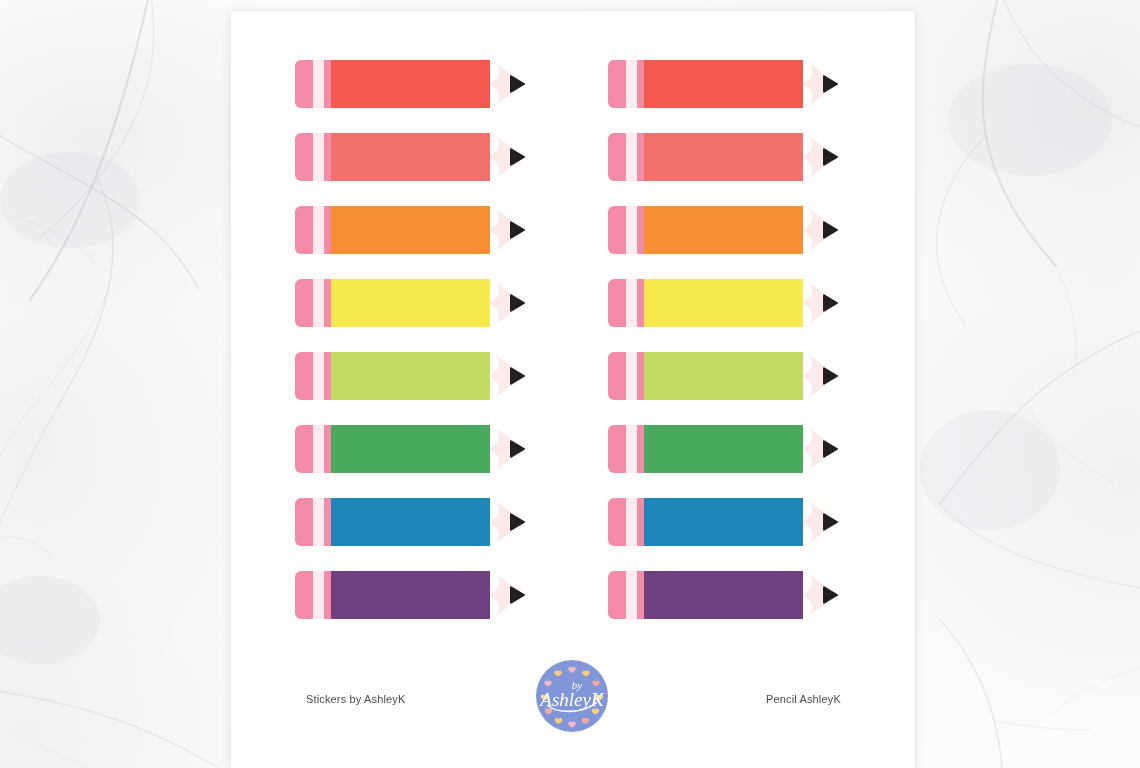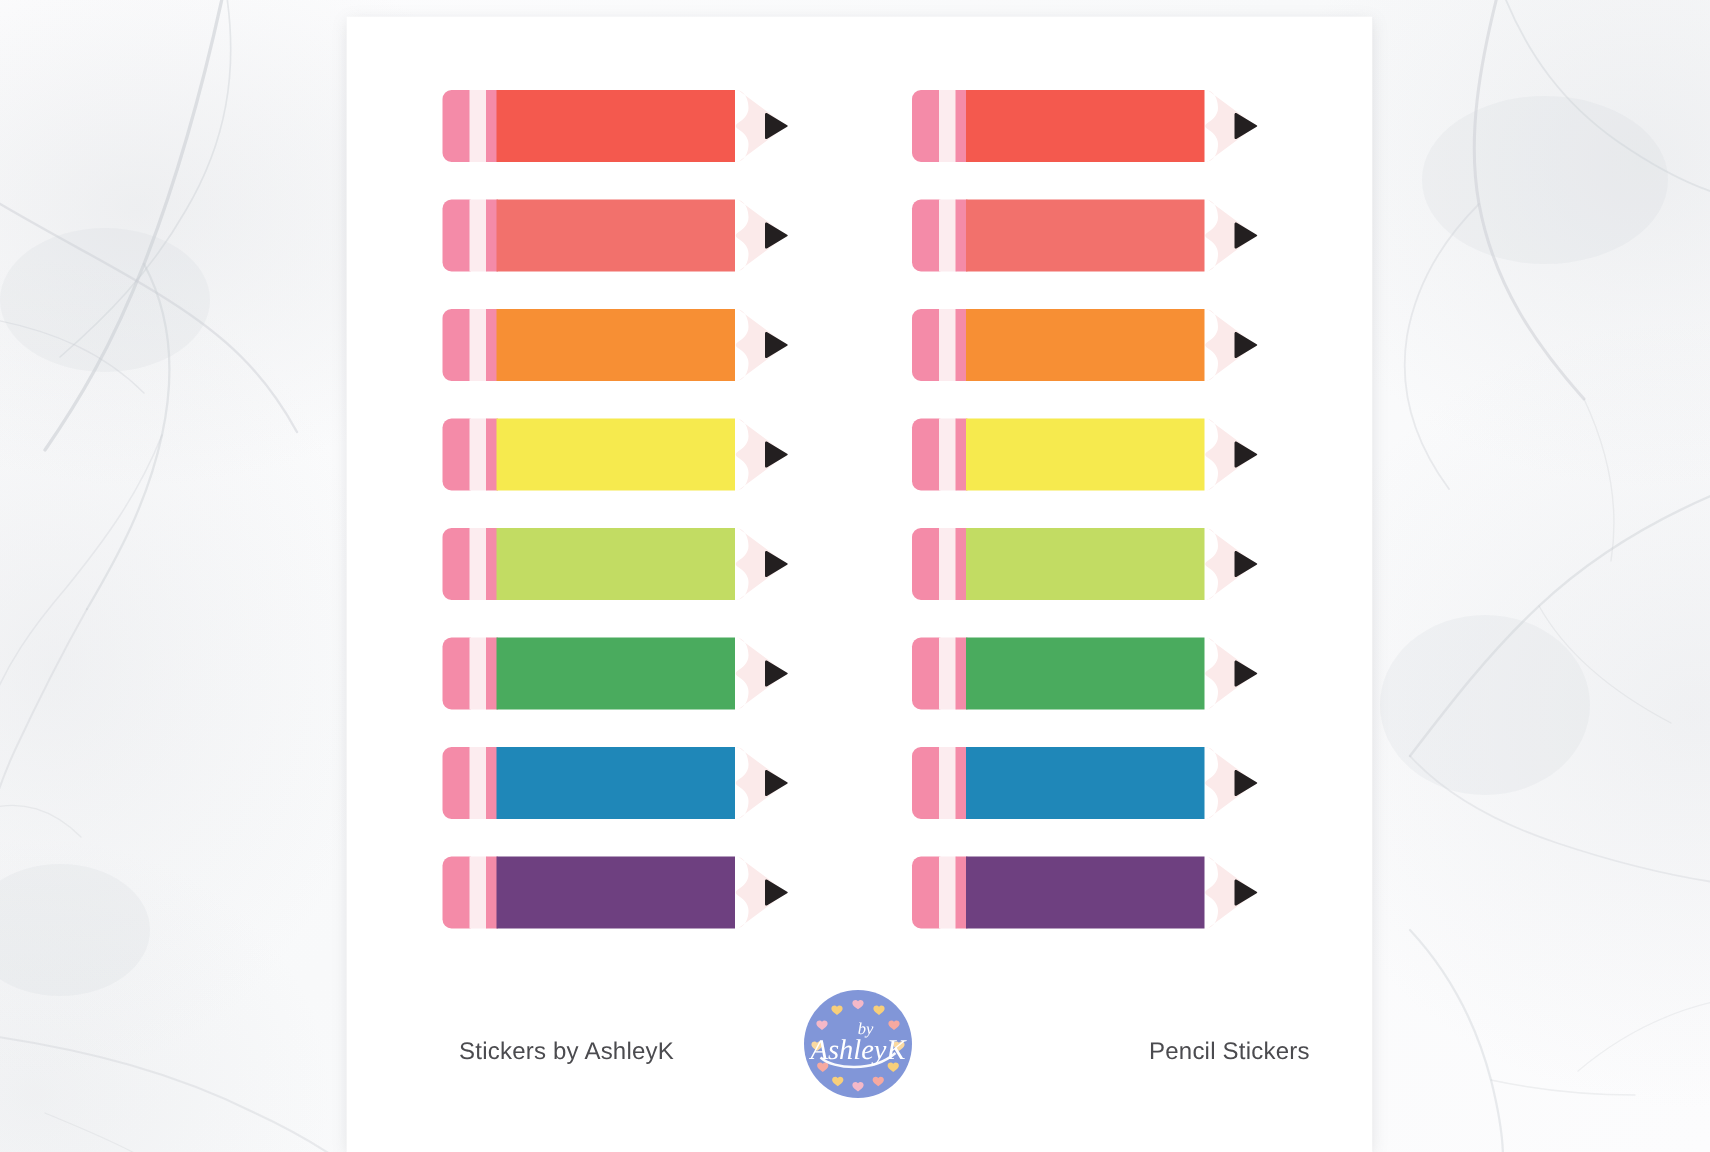--- a/index.html
+++ b/index.html
@@ -79,21 +79,21 @@
   .p-tip {
     position: absolute;
     top: 0;
     width: 32px; height: 48px;
   }
   .p-tip svg { display: block; }
 
   
   .footer-text {
     position: absolute;
-    font-size: 16px;
+    font-size: 11px;
     color: #4b4b4f;
     letter-spacing: 0.15px;
     white-space: nowrap;
   }
   #footer-left  { left: 306px; top: 693px; }
   #footer-right { left: 766px; top: 693px; }
 
   
   #logo-badge {
     position: absolute;
@@ -337,21 +337,21 @@
             <svg width="40" height="48" viewBox="0 0 40 48">
               <path d="M0 0 C 7 0, 9 7, 9 12 C 9 17, 5 20, 2 22 C 0 23.2, 0 24.8, 2 26 C 5 28, 9 31, 9 36 C 9 41, 7 48, 0 48 L 2 48 L 31 26.5 C 32.6 25.3, 32.6 22.7, 31 21.5 L 2 0 Z" fill="#fbeaea"></path>
               <path d="M21.5 15.5 L34.5 23.3 C 35.4 23.8, 35.4 24.2, 34.5 24.7 L21.5 32.5 C 20.6 33.0, 20.0 32.6, 20.0 31.6 L20.0 16.4 C 20.0 15.4, 20.6 15.0, 21.5 15.5 Z" fill="#231f20"></path>
             </svg>
           </div>
         </div>
       </div>
 
     <div class="footer-text" id="footer-left" style="left:75px; top:682px;">Stickers by AshleyK</div>
 
-    <div class="footer-text" id="footer-right" style="left:535px; top:682px;">Pencil Stickers</div>
+    <div class="footer-text" id="footer-right" style="left:535px; top:682px;">Pencil AshleyK</div>
 
     <div id="logo-badge" style="left:303px; top:647px;">
       <svg width="76" height="76" viewBox="0 0 76 76" xmlns="http://www.w3.org/2000/svg">
         <circle cx="38" cy="38" r="36" fill="#8196d8"></circle>
         <g>
           <g fill="#f4b8c8">
             <path d="M38 9.5 c-1.1-1.3-3.2-1.0-3.7 0.7 -0.4 1.4 0.9 2.7 2.0 3.5 l1.7 1.2 1.7-1.2 c1.1-0.8 2.4-2.1 2.0-3.5 -0.5-1.7-2.6-2.0-3.7-0.7z"></path>
           </g>
           <g fill="#f8cf7a">
             <path d="M52 13.2 c-1.1-1.3-3.2-1.0-3.7 0.7 -0.4 1.4 0.9 2.7 2.0 3.5 l1.7 1.2 1.7-1.2 c1.1-0.8 2.4-2.1 2.0-3.5 -0.5-1.7-2.6-2.0-3.7-0.7z"></path>

